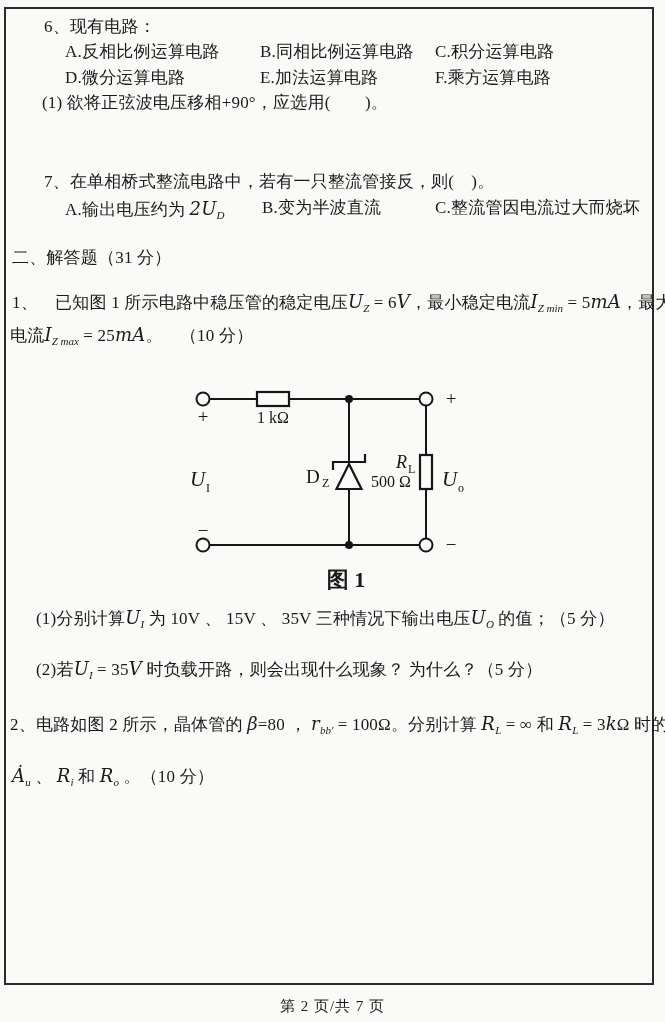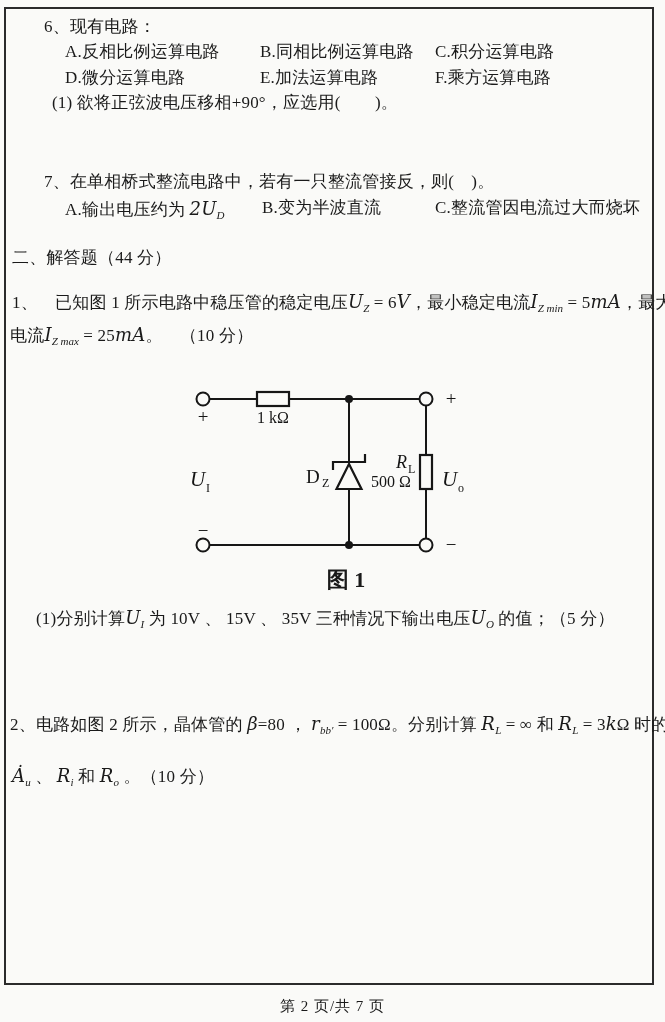--- a/index.html
+++ b/index.html
@@ -49,30 +49,30 @@
   <div class="line optrow" style="left:65px; top:67px">
     <span class="q6c1">D.微分运算电路</span>
     <span class="q6c2">E.加法运算电路</span>
     <span>F.乘方运算电路</span>
   </div>
   <div class="line optrow" style="left:65px; top:41px">
     <span class="q6c1">A.反相比例运算电路</span>
     <span class="q6c2">B.同相比例运算电路</span>
     <span>C.积分运算电路</span>
   </div>
-  <div class="line" style="left:52px; top:92px">(1) 欲将正弦波电压移相+90°，应选用(　　)。</div>
+  <div class="line" style="left:42px; top:92px">(1) 欲将正弦波电压移相+90°，应选用(　　)。</div>
 
   <div class="line" style="left:44px; top:171px">7、在单相桥式整流电路中，若有一只整流管接反，则(　)。</div>
   <div class="line optrow" style="left:65px; top:197px">
     <span class="q7c1"><span>A.输出电压约为 </span><i>2U</i><sub class="it">D</sub></span>
     <span class="q7c2">B.变为半波直流</span>
     <span>C.整流管因电流过大而烧坏</span>
   </div>
 
-  <div class="line" style="left:12px; top:247px">二、解答题（44 分）</div>
+  <div class="line" style="left:12px; top:247px">二、解答题（31 分）</div>
 
   <div class="line" style="left:12px; top:290px"><span>1、　已知图 1 所示电路中稳压管的稳定电压</span><i>U</i><sub class="it">Z</sub><span> = 6</span><i>V</i><span>，最小稳定电流</span><i>I</i><sub class="it">Z min</sub><span> = 5</span><i>mA</i><span>，最大稳定</span></div>
   <div class="line" style="left:10px; top:323px"><span>电流</span><i>I</i><sub class="it">Z max</sub><span> = 25</span><i>mA</i><span>。　（10 分）</span></div>
 
   <svg width="360" height="200" style="position:absolute; left:150px; top:386px">
 
     <line class="wire" x1="59.5" y1="13" x2="107" y2="13"></line>
     <rect class="comp" x="107" y="6" width="32" height="14"></rect>
     <line class="wire" x1="139" y1="13" x2="269.5" y2="13"></line>
 
@@ -106,18 +106,19 @@
     <text x="172" y="101" font-size="12">Z</text>
     <text class="it" x="246" y="82" font-size="18">R</text>
     <text x="258" y="87" font-size="12">L</text>
     <text x="221" y="101" font-size="16">500 Ω</text>
     <text class="it" x="292" y="100" font-size="21">U</text>
     <text x="308" y="106" font-size="12">o</text>
   </svg>
   <div class="fig-caption">图 1</div>
 
   <div class="line" style="left:36px; top:606px"><span>(1)分别计算</span><i>U</i><sub class="it">I</sub><span> 为 10V 、 15V 、 35V 三种情况下输出电压</span><i>U</i><sub class="it">O</sub><span> 的值；（5 分）</span></div>
+  <div class="line" style="left:36px; top:657px"><span>(2)若</span><i>U</i><sub class="it">I</sub><span> = 35</span><i>V</i><span> 时负载开路，则会出现什么现象？ 为什么？（5 分）</span></div>
 
   <div class="line" style="left:10px; top:712px"><span>2、电路如图 2 所示，晶体管的 </span><i>β</i><span>=80 ， </span><i>r</i><sub class="it">bb′</sub><span> = 100Ω。分别计算 </span><i>R</i><sub class="it">L</sub><span> = ∞ 和 </span><i>R</i><sub class="it">L</sub><span> = 3</span><i>k</i><span>Ω 时的 Q 点、</span></div>
   <div class="line" style="left:12px; top:764px"><i>Ȧ</i><sub class="it">u</sub><span> 、 </span><i>R</i><sub class="it">i</sub><span> 和 </span><i>R</i><sub class="it">o</sub><span> 。（10 分）</span></div>
 
   <div class="footer">第 2 页/共 7 页</div>
 </div>
 
 </body></html>

